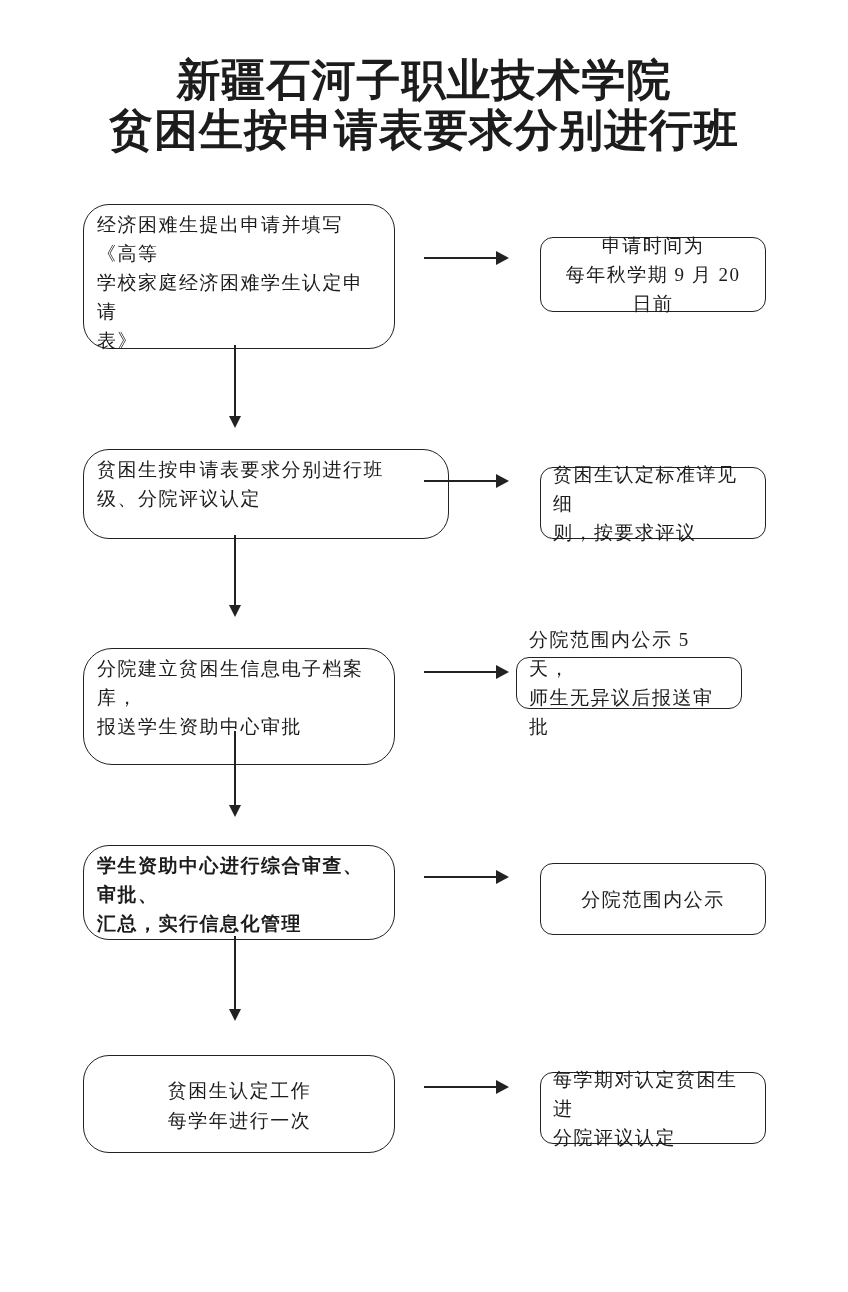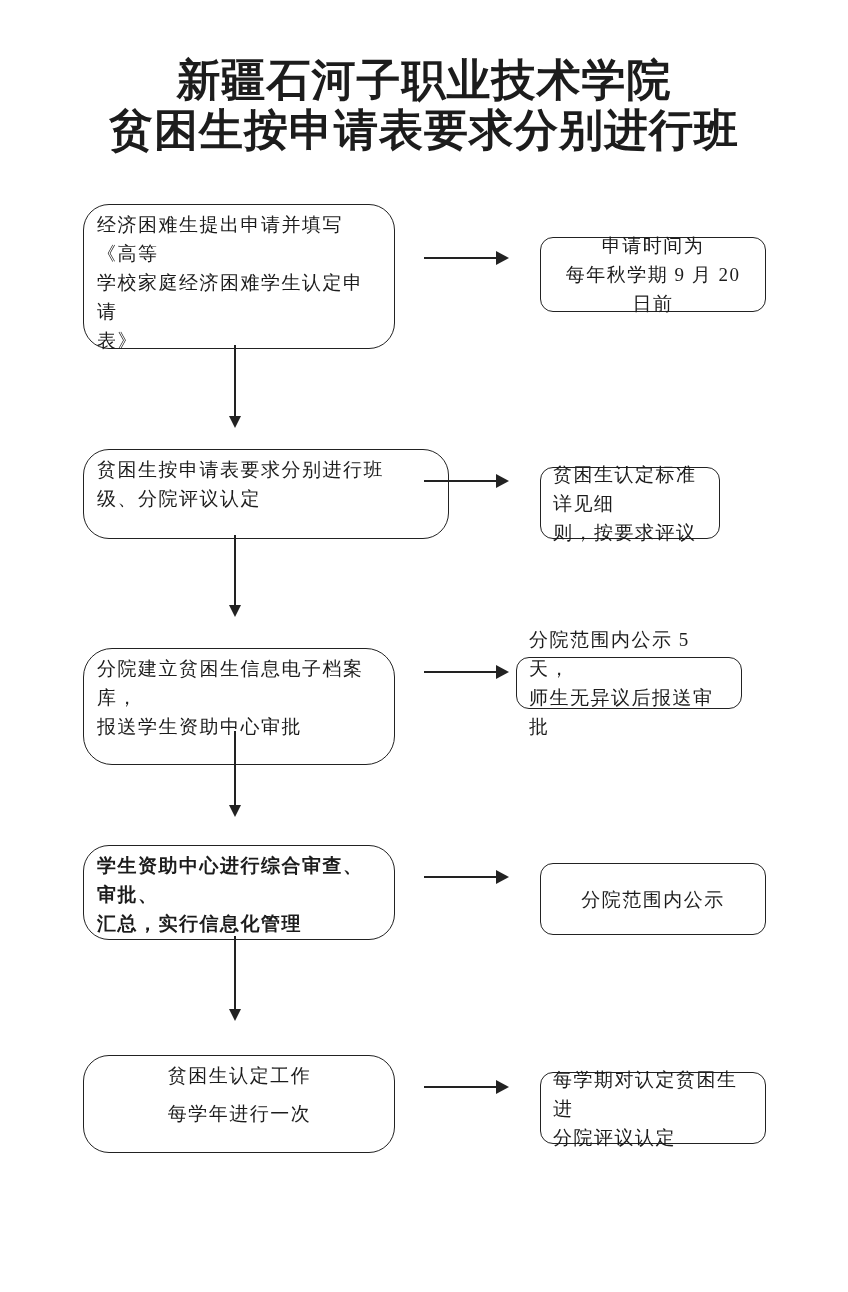--- a/index.html
+++ b/index.html
@@ -40,22 +40,22 @@
     color: #1c1c1c;
   }
   .left-box {
     border-radius: 26px;
     padding: 5px 12px 0 13px;
     text-align: left;
     margin-top: 12px;
   }
   .left-box.center-both {
     text-align: center;
-    line-height: 38px;
-    padding-top: 1px;
+    line-height: 30px;
+    padding-top: 20px;
   }
   .right-box {
     border-radius: 13px;
     padding: 0 12px;
     display: flex;
     flex-direction: column;
     justify-content: center;
     text-align: left;
     margin-top: 20px;
   }
@@ -111,21 +111,21 @@
 表》</div>
   <div class="h-arrow" style="left:424px; top:257px;"></div>
   <div class="box right-box center-text" style="left:540px; top:217px; width:226px; height:75px;">申请时间为
 每年秋学期 9 月 20 日前</div>
 
   <div class="v-arrow" style="left:234px; top:345px; height:71px;"></div>
 
   <div class="box left-box" style="left:83px; top:437px; width:366px; height:90px;">贫困生按申请表要求分别进行班
 级、分院评议认定</div>
   <div class="h-arrow" style="left:424px; top:480px;"></div>
-  <div class="box right-box" style="left:540px; top:447px; width:180px; height:72px;">贫困生认定标准详见细
+  <div class="box right-box" style="left:540px; top:447px; width:226px; height:72px;">贫困生认定标准详见细
 则，按要求评议</div>
 
   <div class="v-arrow" style="left:234px; top:535px; height:70px;"></div>
 
   <div class="box left-box" style="left:83px; top:636px; width:312px; height:117px;border-radius:29px;">分院建立贫困生信息电子档案库，
 报送学生资助中心审批</div>
   <div class="h-arrow" style="left:424px; top:671px;"></div>
   <div class="box right-box" style="left:516px; top:637px; width:226px; height:52px;">分院范围内公示 5 天，
 师生无异议后报送审批</div>
 

